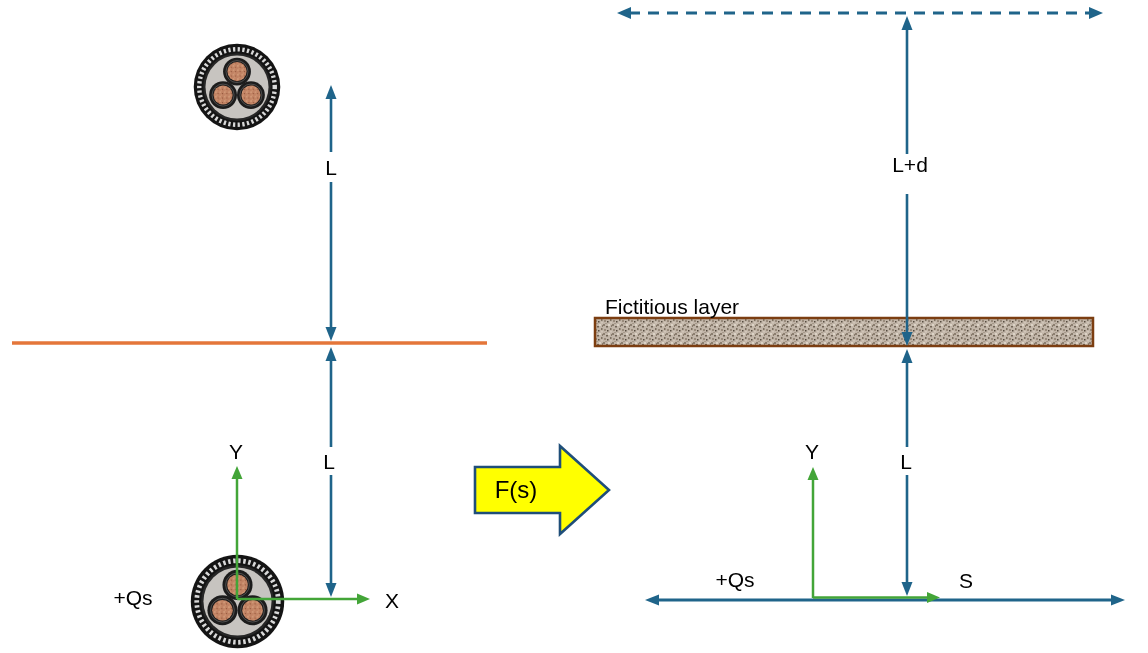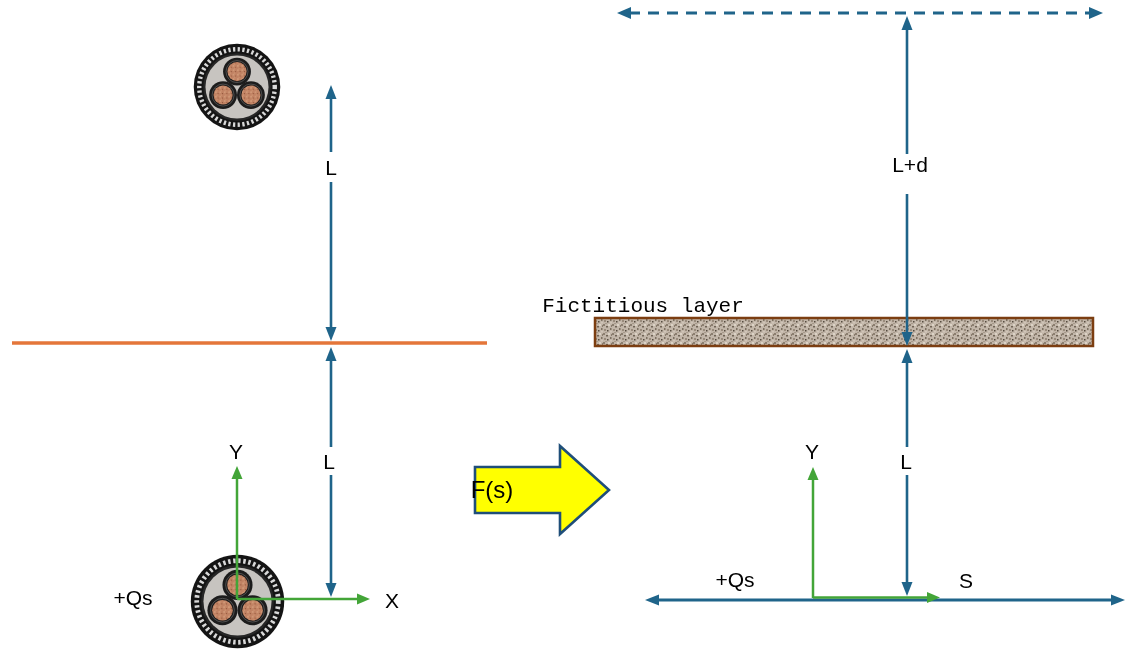--- a/index.html
+++ b/index.html
@@ -142,22 +142,22 @@
       <polygon points="940,597.5 927,592 927,603" stroke="none"></polygon>
     </g>
   </svg>
 
   <div class="lbl" style="left:331px;top:167px;">L</div>
   <div class="lbl" style="left:329px;top:461px;">L</div>
   <div class="lbl" style="left:236px;top:451px;">Y</div>
   <div class="lbl" style="left:392px;top:600px;">X</div>
   <div class="lbl" style="left:133px;top:597px;">+Qs</div>
 
-  <div class="lbl big" style="left:492px;top:490px;">F(s)</div>
+  <div class="lbl big" style="left:516px;top:490px;">F(s)</div>
 
-  <div class="lbl" style="left:643px;top:306px;font-family:Liberation Mono, monospace;">Fictitious layer</div>
+  <div class="lbl" style="left:672px;top:306px;">Fictitious layer</div>
   <div class="lbl" style="left:910px;top:164px;">L+d</div>
   <div class="lbl" style="left:906px;top:461px;">L</div>
   <div class="lbl" style="left:812px;top:451px;">Y</div>
   <div class="lbl" style="left:966px;top:580px;">S</div>
   <div class="lbl" style="left:735px;top:579px;">+Qs</div>
 
 </div>
 
 </body></html>

